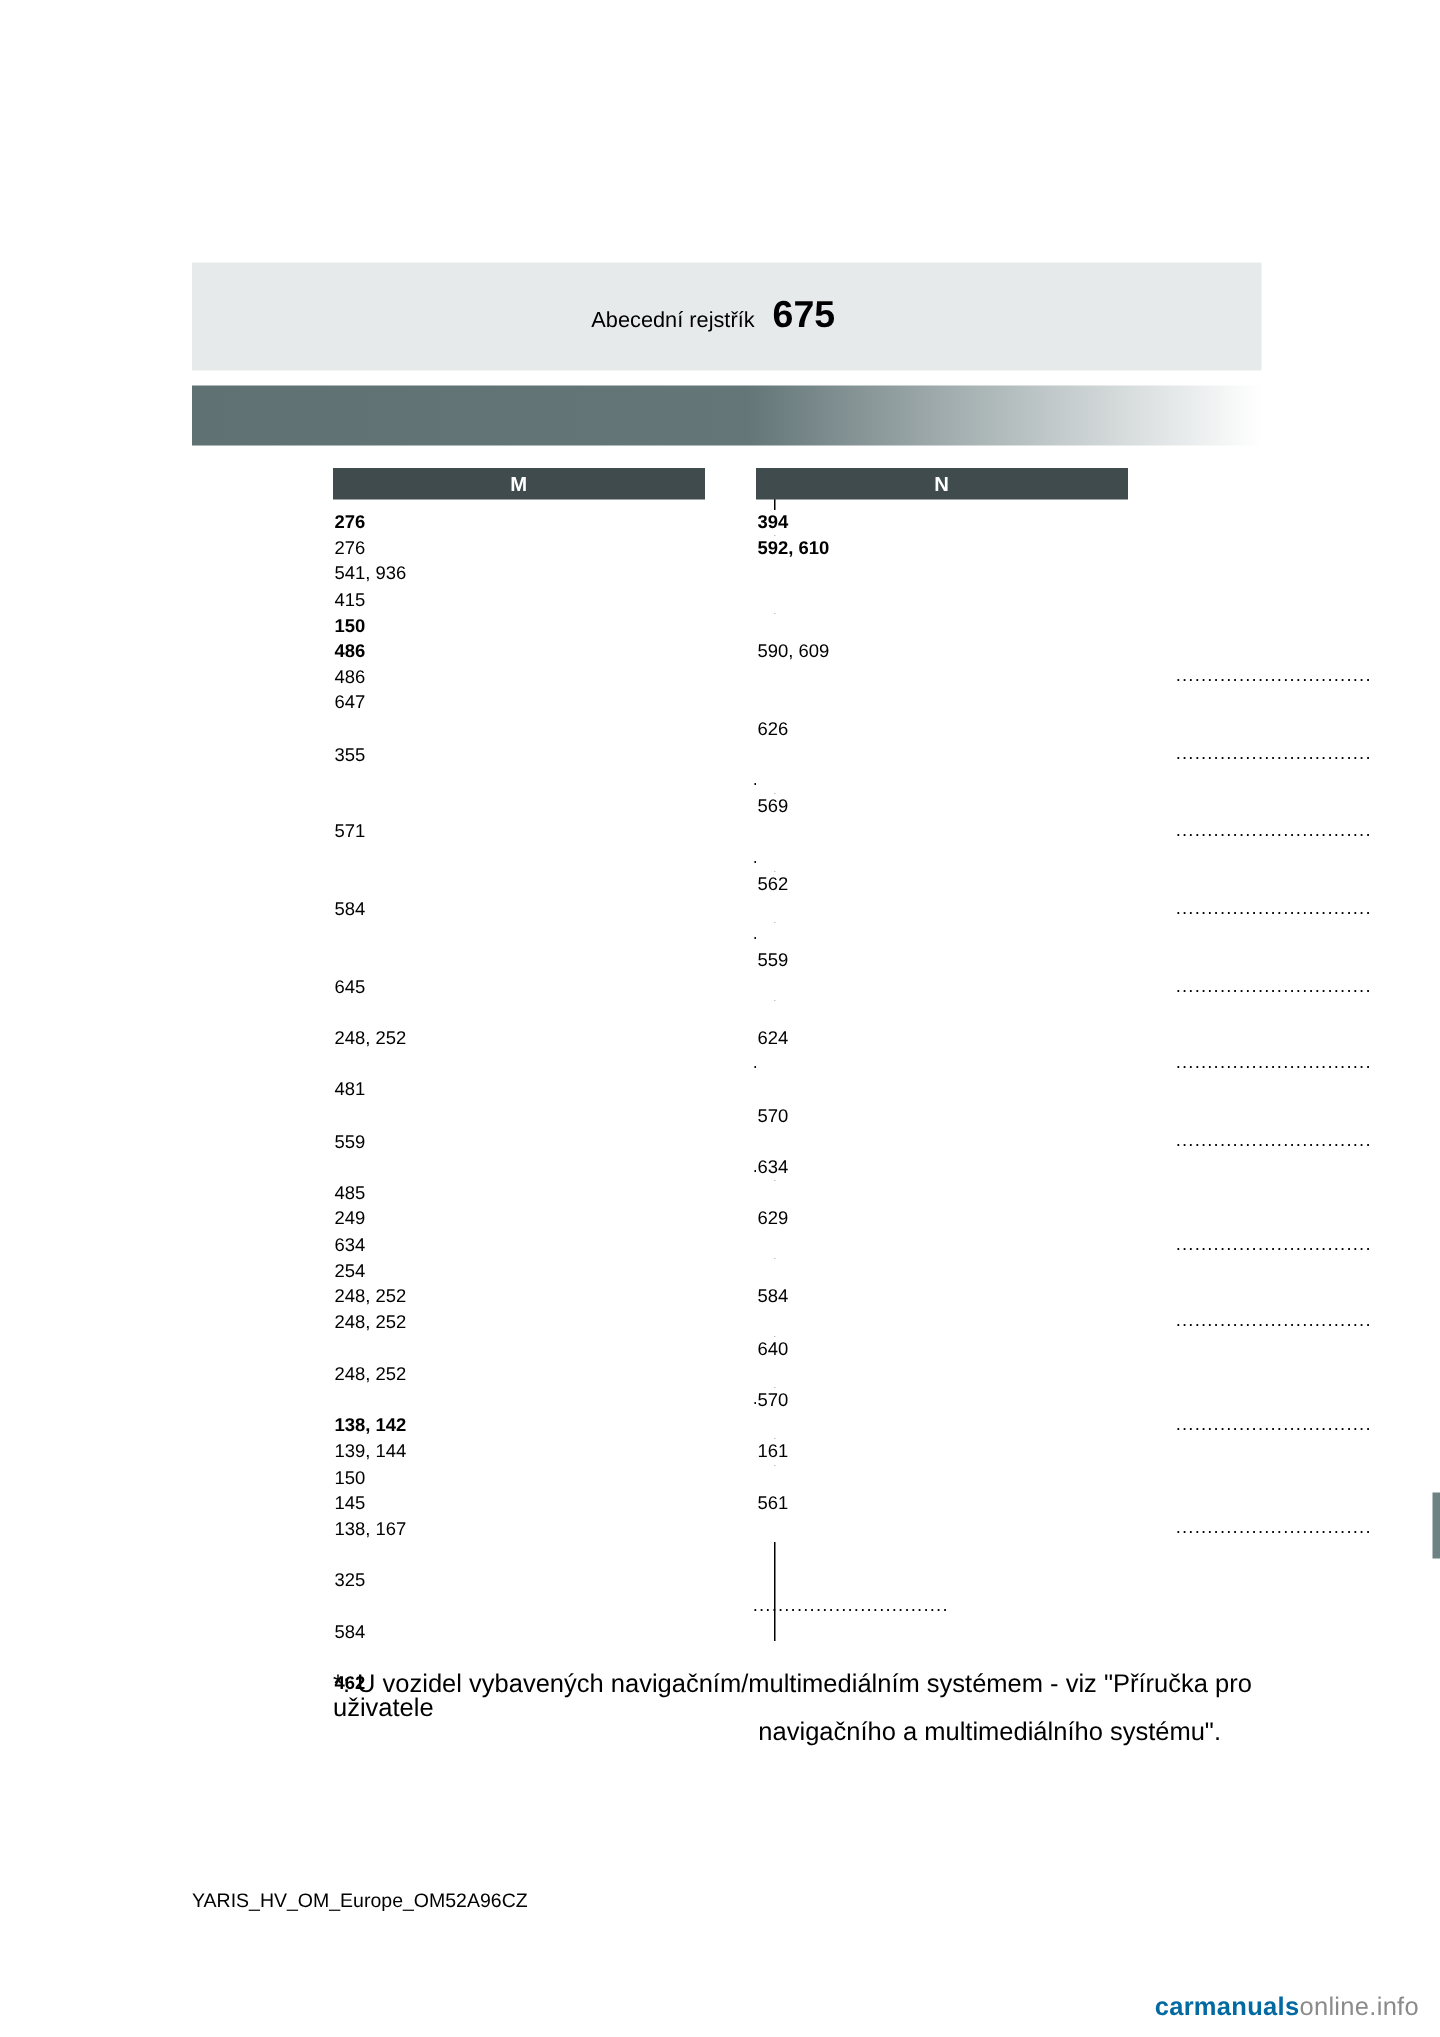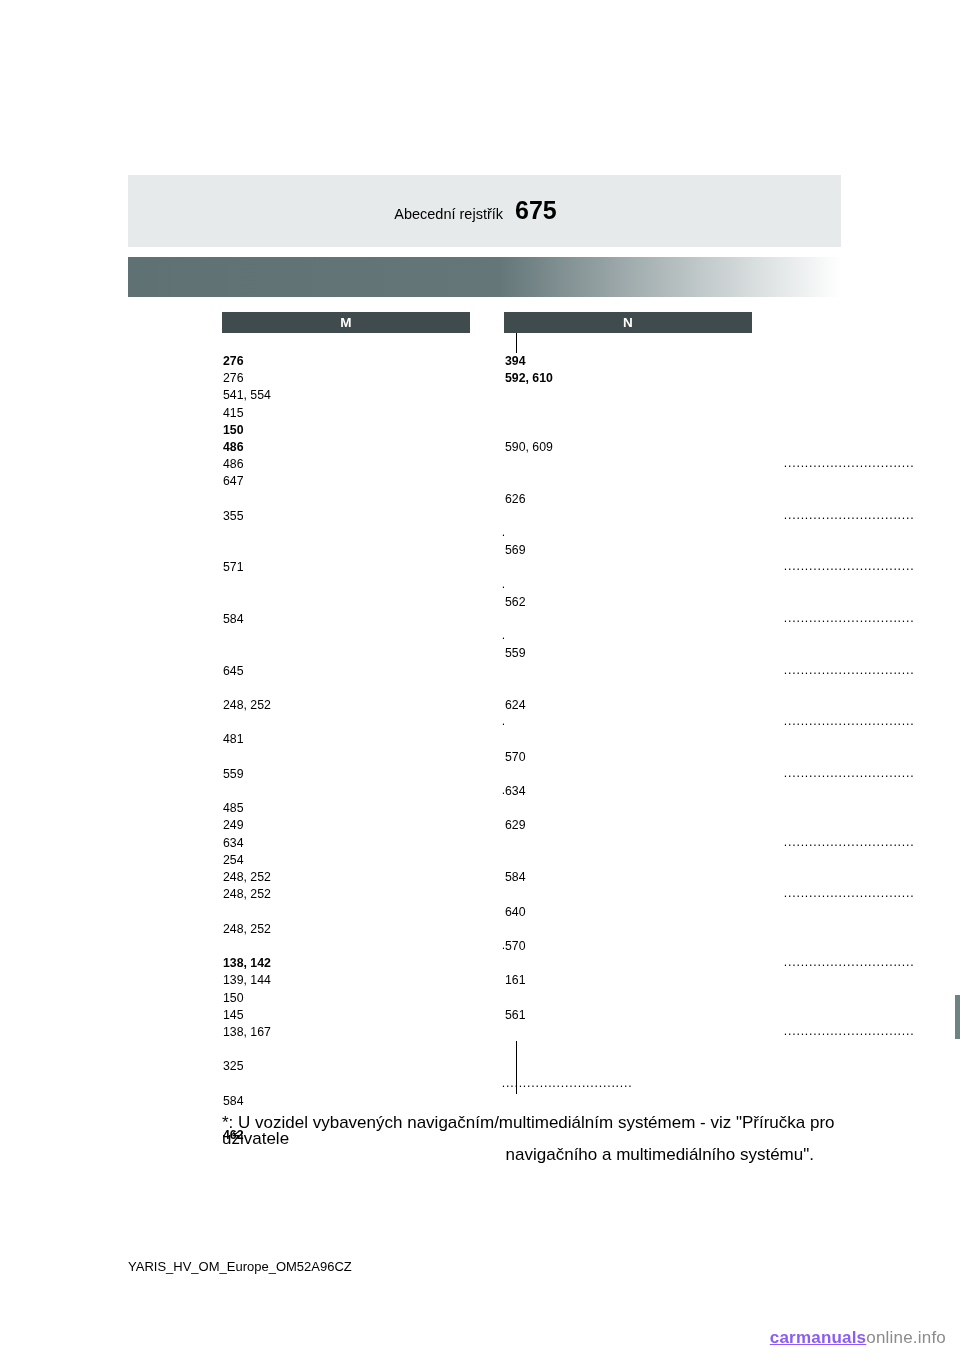--- a/index.html
+++ b/index.html
@@ -84,21 +84,21 @@
     height: 21px;
     background: #3f4b4c;
     color: #fff;
     font-weight: bold;
     font-size: 13.5px;
     text-align: center;
     line-height: 21px;
     letter-spacing: 0.5px;
   }
   .entries {
-    margin-top: 20px;
+    margin-top: 7px;
     font-size: 12.3px;
     line-height: 17.2px;
   }
 
   .divider {
     position: absolute;
     left: 516px;
     top: 312px;
     width: 1px;
     height: 782px;
@@ -166,21 +166,21 @@
   }
 
   .watermark {
     position: absolute;
     right: 14px;
     bottom: 10px;
     font-size: 17px;
     color: #8b8b8b;
     letter-spacing: 0.2px;
   }
-  .watermark b { color: #8b5cf6; font-weight: bold; text-decoration: underline; }
+  .watermark b { color: #0369a1; font-weight: bold; }
 </style>
 </head>
 <body>
 
 <div class="page">
 
   <div class="header-band"></div>
 
   <div class="header-title">
     <span class="section">Abecední rejstřík</span><span class="pageno">675</span>
@@ -202,21 +202,21 @@
             <span class="page">276</span>
           </div>
           <div class="row leader-row indent1">
             <span class="label">Spínač</span>
             <span class="dots">..........................................................................................</span>
             <span class="page">276</span>
           </div>
           <div class="row leader-row indent1">
             <span class="label">Výměna žárovek</span>
             <span class="dots">..........................................................................................</span>
-            <span class="page">541, 554</span>
+            <span class="page">541, 936</span>
           </div>
           <div class="row leader-row indent1">
             <span class="label">Watty</span>
             <span class="dots">..........................................................................................</span>
             <span class="page">415</span>
           </div>
           <div class="row leader-row bold">
             <span class="label">Monitor energie</span>
             <span class="dots">..........................................................................................</span>
             <span class="page">150</span>

